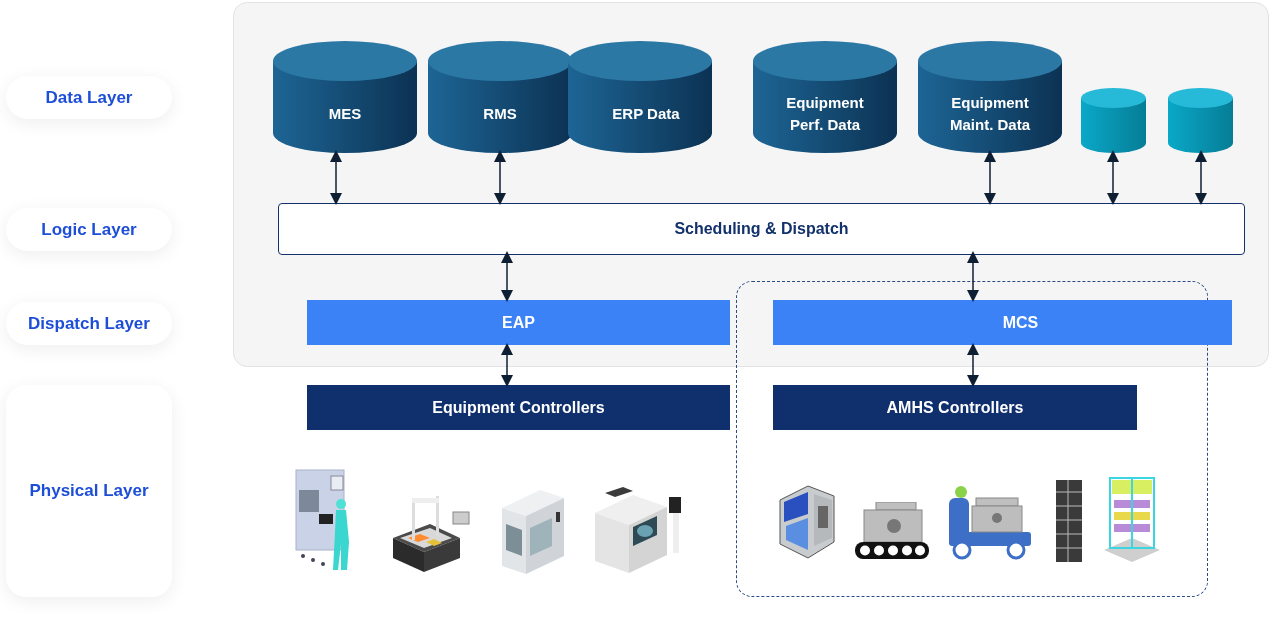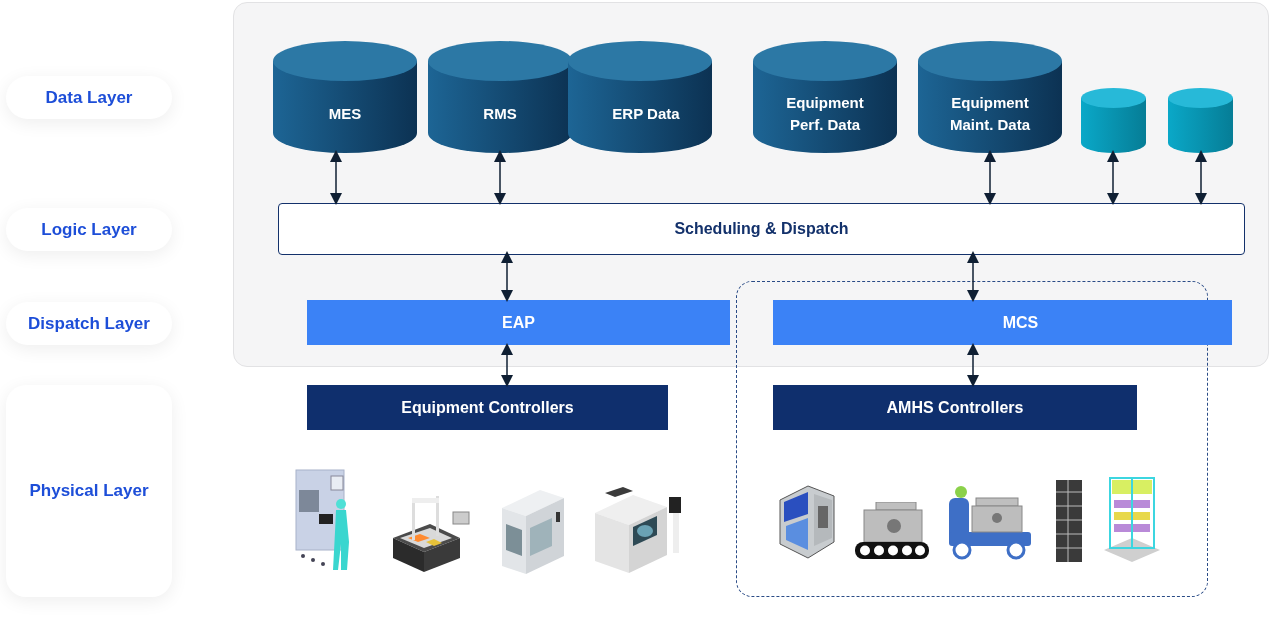--- a/index.html
+++ b/index.html
@@ -131,21 +131,21 @@
     </div>
   </div>
 
 <div class="bar logic">Scheduling &amp; Dispatch</div>
 
 <div class="dashed"></div>
 
 <div class="bar ctrl" style="left:295px;top:300px;width:423px;">EAP</div>
 <div class="bar ctrl" style="left:761px;top:300px;width:423px;padding-left:36px;">MCS</div>
 
-<div class="bar phys" style="left:295px;top:385px;width:361px;">Equipment Controllers</div>
+<div class="bar phys" style="left:295px;top:385px;width:423px;">Equipment Controllers</div>
 <div class="bar phys" style="left:761px;top:385px;width:364px;">AMHS Controllers</div>
 
 <svg class="arrows" width="1280" height="627">
   <defs>
     <marker id="ah" markerWidth="8" markerHeight="8" refX="4" refY="4" orient="auto-start-reverse">
       <path d="M0,0 L8,4 L0,8 z" fill="#0f1f33"></path>
     </marker>
   </defs>
   <g id="arrow-group">
       <line x1="336" x2="336" y1="156" y2="199" stroke="#0f1f33" stroke-width="1.5" marker-start="url(#ah)" marker-end="url(#ah)"></line>

